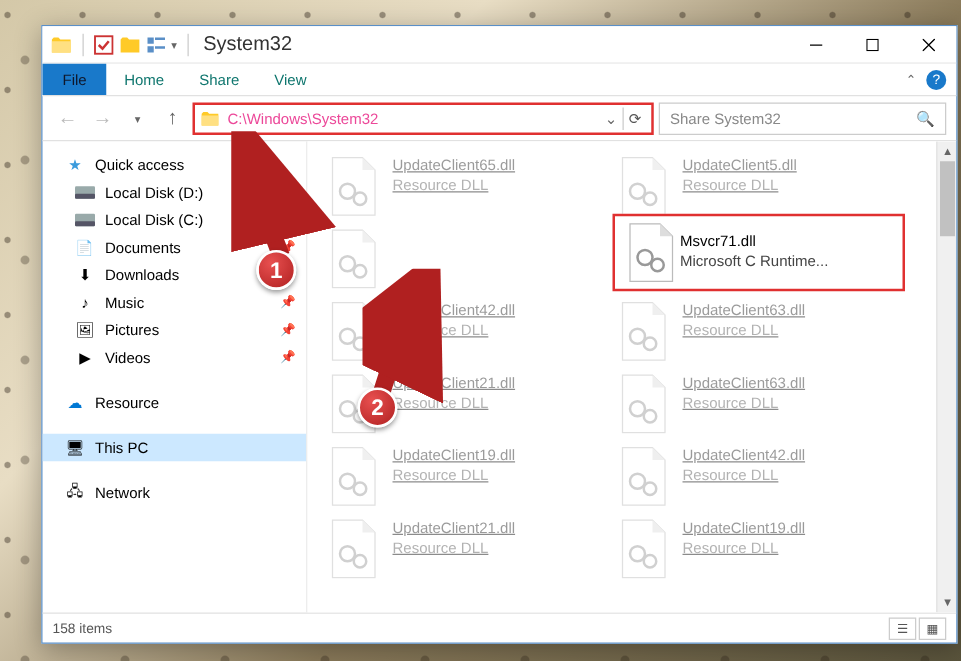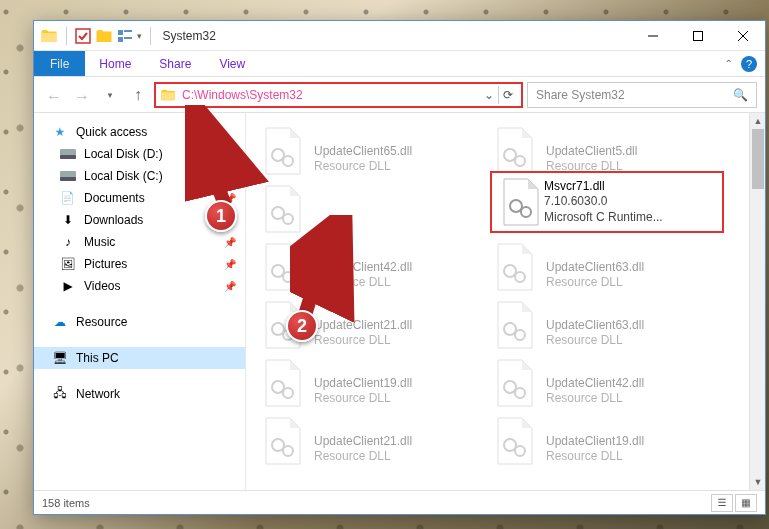--- a/index.html
+++ b/index.html
@@ -22,31 +22,31 @@
   box-shadow: 0 4px 20px rgba(0,0,0,0.3);
   display: flex; flex-direction: column;
 }
 .titlebar {
   height: 30px; display: flex; align-items: center; padding: 0 0 0 6px;
   background: #fff; border-bottom: 1px solid #e5e5e5;
 }
 .qat { display: flex; align-items: center; gap: 4px; }
 .qat .folder-ico { width: 18px; height: 18px; }
 .qat-sep { width: 1px; height: 18px; background: #ccc; margin: 0 4px; }
-.title-text { margin-left: 8px; font-size: 12px; color: #333; }
+.title-text { margin-left: 8px; font-size: 16px; color: #333; }
 .win-controls { margin-left: auto; display: flex; }
 .win-btn { width: 45px; height: 30px; display: flex; align-items: center; justify-content: center; cursor: pointer; }
 .ribbon-tabs {
   height: 26px; display: flex; align-items: stretch; border-bottom: 1px solid #e1e1e1;
   font-size: 12px; background: #fff;
 }
 .file-tab {
-  background: #1979ca; color: #e5e5e5; padding: 0 16px; display: flex; align-items: center;
-}
-.rtab { padding: 0 14px; display: flex; align-items: center; color: #6d28d9; cursor: pointer; }
+  background: #1979ca; color: #0f172a; padding: 0 16px; display: flex; align-items: center;
+}
+.rtab { padding: 0 14px; display: flex; align-items: center; color: #0f766e; cursor: pointer; }
 .ribbon-right { margin-left: auto; display: flex; align-items: center; padding-right: 8px; gap: 8px; }
 .help-ico { width: 16px; height: 16px; border-radius: 50%; background: #1979ca; color: #fff; font-size: 11px; display: flex; align-items: center; justify-content: center; }
 .addrbar {
   height: 36px; display: flex; align-items: center; gap: 4px; padding: 4px 8px;
   border-bottom: 1px solid #e1e1e1;
 }
 .nav-btn { width: 24px; height: 24px; display: flex; align-items: center; justify-content: center; color: #666; cursor: pointer; }
 .nav-btn.disabled { color: #bbb; }
 .addr-box {
   flex: 1; height: 26px; border: 2px solid #e03030; display: flex; align-items: center;
@@ -71,21 +71,21 @@
   height: 22px; display: flex; align-items: center; padding: 0 8px 0 26px; gap: 8px;
   cursor: pointer; position: relative;
 }
 .nav-item.top { padding-left: 18px; font-weight: 400; }
 .nav-item.sel { background: #cce8ff; }
 .nav-item .pin { margin-left: auto; color: #888; font-size: 10px; }
 .nav-ico { width: 16px; height: 16px; display: flex; align-items: center; justify-content: center; flex-shrink: 0; }
 .content { flex: 1; position: relative; background: #fff; overflow: hidden; }
 .files { display: flex; flex-wrap: wrap; padding: 8px 8px; gap: 0; opacity: 0.45; filter: blur(0.3px); }
 .file-item {
-  width: 232px; height: 58px; display: flex; align-items: flex-end; padding: 4px 8px; gap: 10px;
+  width: 232px; height: 58px; display: flex; align-items: flex-start; padding: 4px 8px; gap: 10px; text-decoration: underline;
 }
 .file-ico { width: 42px; height: 48px; flex-shrink: 0; }
 .file-meta { font-size: 12px; line-height: 1.3; color: #555; }
 .file-meta .fname { color: #222; }
 .highlight-item {
   position: absolute; left: 244px; top: 58px; width: 234px; height: 62px;
   border: 2px solid #e03030; background: #fff; display: flex; align-items: center;
   padding: 4px 8px; gap: 2px; z-index: 5;
 }
 .highlight-item .file-meta { color: #444; }
@@ -416,21 +416,20 @@
 
       <div class="highlight-item">
         <svg class="file-ico" viewBox="0 0 42 48">
             <path fill="#fff" stroke="#bbb" d="M4 1h24l10 10v36H4z"></path>
             <path fill="#ddd" d="M28 1l10 10H28z"></path>
             <circle cx="16" cy="28" r="6" fill="none" stroke="#999" stroke-width="2"></circle>
             <circle cx="26" cy="34" r="5" fill="none" stroke="#999" stroke-width="2"></circle>
           </svg>
         <div class="file-meta">
           <div class="fname">Msvcr71.dll</div>
-          <div>7.10.6030.0</div>
           <div>Microsoft C Runtime...</div>
         </div>
       </div>
 
       <div class="scrollbar">
         <div class="scroll-arr" style="top:0;">▲</div>
         <div class="scroll-thumb"></div>
         <div class="scroll-arr" style="bottom:0;">▼</div>
       </div>
     </div>

